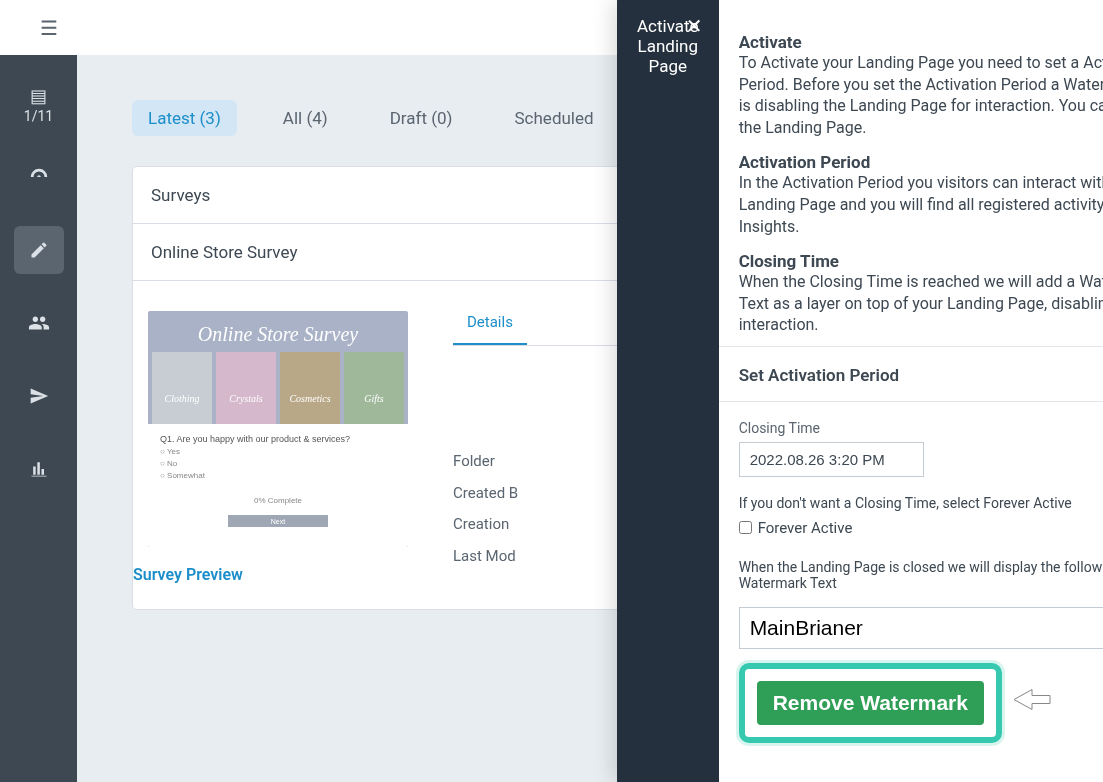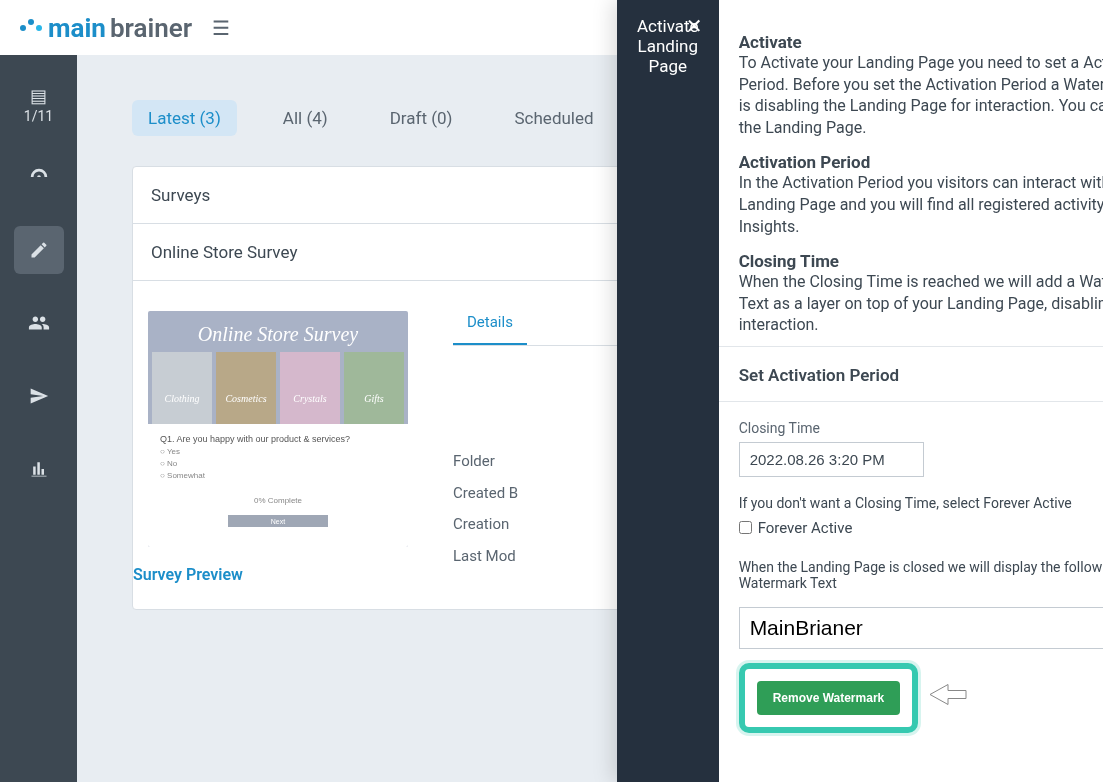--- a/index.html
+++ b/index.html
@@ -57,37 +57,28 @@
 .hr { border-top: 1px solid #e2e6ea; margin: 10px -20px 18px; }
 .section-title { font-size: 17px; font-weight: 600; margin-bottom: 16px; }
 .field-row { display: flex; gap: 22px; margin-bottom: 18px; }
 .field { flex: 0 0 185px; }
 .field label { font-size: 14px; color: #5a6570; display: block; margin-bottom: 6px; }
 .field input[type=text] { width: 100%; border: 1px solid #c4cbd2; padding: 8px 10px; font-size: 15px; color: #3d4852; }
 .note { font-size: 14px; color: #3d4852; margin-bottom: 8px; }
 .cb { display: flex; align-items: center; gap: 6px; margin-bottom: 22px; font-size: 15px; }
 .wmtext { width: 450px; border: 1px solid #c4cbd2; padding: 8px 10px; font-size: 21px; margin-top: 8px; margin-bottom: 14px; }
 .highlight { border: 6px solid #36c9b0; border-radius: 10px; display: inline-block; padding: 12px; background: #fff; box-shadow: 0 0 0 3px rgba(54,201,176,0.2); position: relative; }
-.green-btn { background: #2f9e57; color: #fff; border: none; padding: 10px 16px; font-size: 12px; font-weight: 600; border-radius: 4px; cursor: pointer; }
+.green-btn { background: #2f9e57; color: #fff; border: none; padding: 10px 16px; font-size: 21px; font-weight: 600; border-radius: 4px; cursor: pointer; }
 .arrow { position: absolute; right: -50px; top: 50%; transform: translateY(-50%); font-size: 30px; }
 .arrow svg { fill: #fff; stroke: #888; stroke-width: 1; }
 </style>
 </head>
 <body>
 
 <div class="topbar">
-  <div class="logo">
-    <span class="logo-dots">
-      <span class="dot" style="background:#1c8ec9"></span>
-      <span class="dot" style="background:#1c8ec9;margin-top:-6px"></span>
-      <span class="dot" style="background:#29b6e8"></span>
-    </span>
-    <span class="main">main</span>
-      <span class="brainer">brainer</span>
-  </div>
   <span class="menu-icon">☰</span>
 </div>
 
 <div class="sidebar">
   <div class="side-icon">
     <span style="font-size:18px">▤</span>
     <span class="side-label">1/11</span>
   </div>
   <div class="side-icon">
     <svg width="22" height="22" viewBox="0 0 24 24" fill="currentColor">
@@ -125,22 +116,22 @@
   </div>
   <div class="card">
     <div class="card-header">Surveys</div>
     <div class="card-header">Online Store Survey</div>
     <div class="card-row">
       <div class="survey-preview">
         <div class="thumb">
           <div class="thumb-title">Online Store Survey</div>
           <div class="thumb-grid">
             <div class="thumb-cell tc1">Clothing</div>
+            <div class="thumb-cell tc3">Crystals</div>
             <div class="thumb-cell tc2">Cosmetics</div>
-            <div class="thumb-cell tc3">Crystals</div>
             <div class="thumb-cell tc4">Gifts</div>
           </div>
           <div class="thumb-body">
             <div>Q1. Are you happy with our product &amp; services?</div>
             <div class="opt">○ <span>Yes</span></div>
             <div class="opt">○ <span>No</span></div>
             <div class="opt">○ <span>Somewhat</span></div>
             <div class="prog">0% Complete</div>
             <div class="btn-next">Next</div>
           </div>

